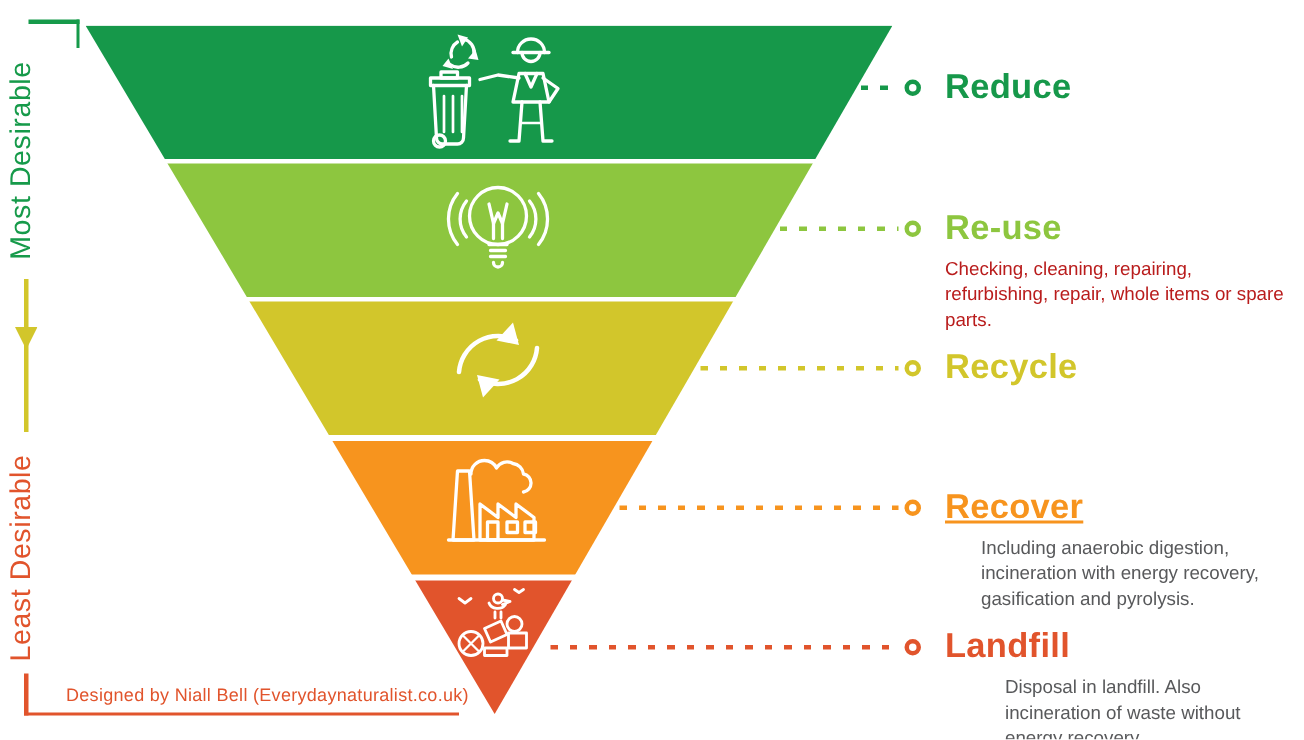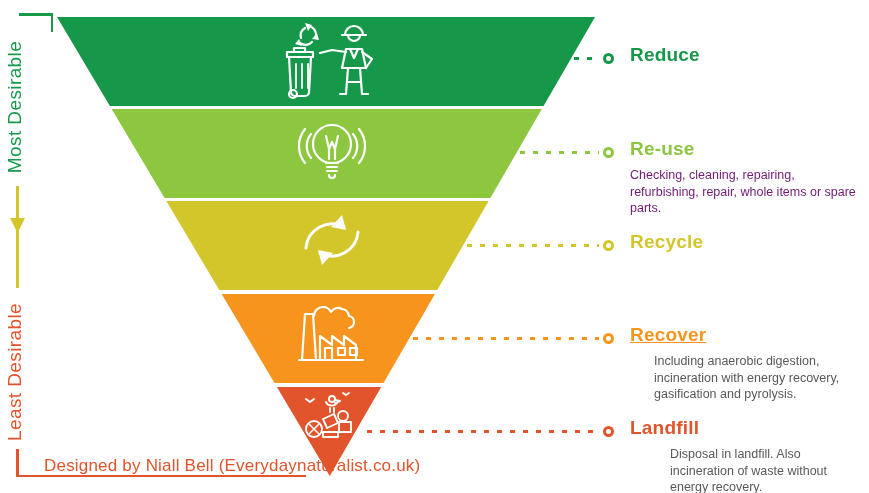--- a/index.html
+++ b/index.html
@@ -20,28 +20,28 @@
   .band-4{top:370px;height:89px}
   .icon{position:absolute;}
   .icon svg{display:block}
   
   .connector{position:absolute;height:11px;display:flex;align-items:center;}
   .dashes{flex:1;height:3px;margin-right:4px;
     background-image:repeating-linear-gradient(90deg,currentColor 0 5px,transparent 5px 13px);}
   .ring{width:11px;height:11px;border:3px solid currentColor;border-radius:50%;box-sizing:border-box;background:#fff;}
   
   .section{position:absolute;left:630px;width:228px;}
-  .level-heading{font-size:19px;font-weight:bold;line-height:1.1;margin:0 0 7px 0;letter-spacing:.2px;}
+  .level-heading{font-size:23px;font-weight:bold;line-height:1.1;margin:0 0 7px 0;letter-spacing:.2px;}
   .level-desc{font-size:12.5px;line-height:1.33;margin:0;}
   
   .hline,.vline{position:absolute;}
   .rot{position:absolute;transform-origin:0 0;transform:rotate(-90deg);
        font-size:19px;letter-spacing:.4px;text-align:center;white-space:nowrap;}
   .arrowhead{position:absolute;width:15px;height:15px;clip-path:polygon(0 0,100% 0,50% 100%);}
-  .credit{position:absolute;font-size:17px;letter-spacing:.2px;white-space:nowrap;}
+  .credit{position:absolute;font-size:12px;letter-spacing:.2px;white-space:nowrap;}
 </style>
 </head>
 <body>
 
 <div class="stage">
 
   <div class="pyramid">
     <div class="band band-0" style="background-color: rgb(22, 152, 74);"></div>
     <div class="band band-1" style="background-color: rgb(141, 198, 63);"></div>
     <div class="band band-2" style="background-color: rgb(210, 198, 43);"></div>
@@ -146,21 +146,21 @@
   <div class="connector" style="left: 367px; top: 426px; width: 247px; color: rgb(225, 84, 44);">
       <i class="dashes"></i>
       <i class="ring"></i>
     </div>
 
   <div class="section" style="top:45px">
     <h2 class="level-heading" style="color: rgb(22, 152, 74);">Reduce</h2>
   </div>
   <div class="section" style="top:139px">
     <h2 class="level-heading" style="color: rgb(141, 198, 63);">Re-use</h2>
-    <p class="level-desc" style="color: #701a75;">Checking, cleaning, repairing, refurbishing, repair, whole items or spare parts.</p>
+    <p class="level-desc" style="color: #b91c1c;">Checking, cleaning, repairing, refurbishing, repair, whole items or spare parts.</p>
   </div>
   <div class="section" style="top:232px">
     <h2 class="level-heading" style="color: rgb(210, 198, 43);">Recycle</h2>
   </div>
   <div class="section" style="top:325px">
     <h2 class="level-heading" style="color: rgb(247, 148, 30); text-decoration: underline;">Recover</h2>
     <p class="level-desc" style="color: rgb(88, 89, 91); margin-left: 24px;">Including anaerobic digestion, incineration with energy recovery, gasification and pyrolysis.</p>
   </div>
   <div class="section" style="top:418px">
     <h2 class="level-heading" style="color: rgb(225, 84, 44);">Landfill</h2>

